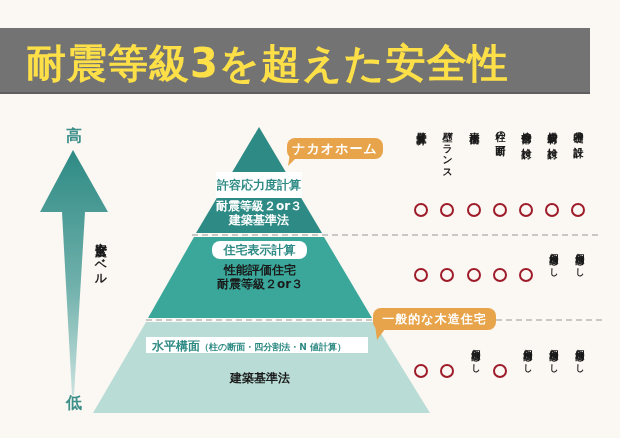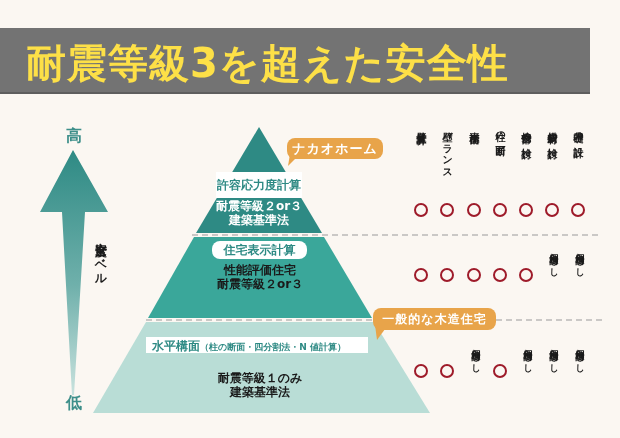--- a/index.html
+++ b/index.html
@@ -99,21 +99,20 @@
 <div class="tier-label" style="left:212px; top:241px; width:95px; height:18px; font-size:12px; line-height:18px; color:#2e8a84;border-radius:8px;">住宅表示計算</div>
 <div class="tier-body" style="left:200px; top:263px; width:120px; color:#1a1a1a;">
   <div>性能評価住宅</div>
   <div>耐震等級２or３</div>
 </div>
 
 <div class="tier-label" style="left:146px; top:337px; width:222px; height:16px; line-height:16px; color:#2e8a84; text-align:left; padding-left:6px;">
   <span style="font-size:12px;">水平構面</span><span style="font-size:9px;">（柱の断面・四分割法・N 値計算）</span>
 </div>
 <div class="tier-body" style="left:200px; top:371px; width:120px; color:#1a1a1a;">
-  <div>耐震等級１のみ</div>
   <div>建築基準法</div>
 </div>
 
 <div class="bubble" style="left:287px; top:138px; width:96px; height:21px; font-size:13px; line-height:21px; letter-spacing:1px;">ナカオホーム</div>
 <div class="bubble" style="left:373px; top:308px; width:123px; height:22px; font-size:12px; line-height:22px; letter-spacing:1px;">一般的な木造住宅</div>
 
 <div class="col-header vert" style="left:414px;">壁量計算</div>
 <div class="col-header vert" style="left:440px;">壁バランス</div>
 <div class="col-header vert" style="left:467px;">水平構面</div>
 <div class="col-header vert" style="left:493px;">柱の断面</div>

